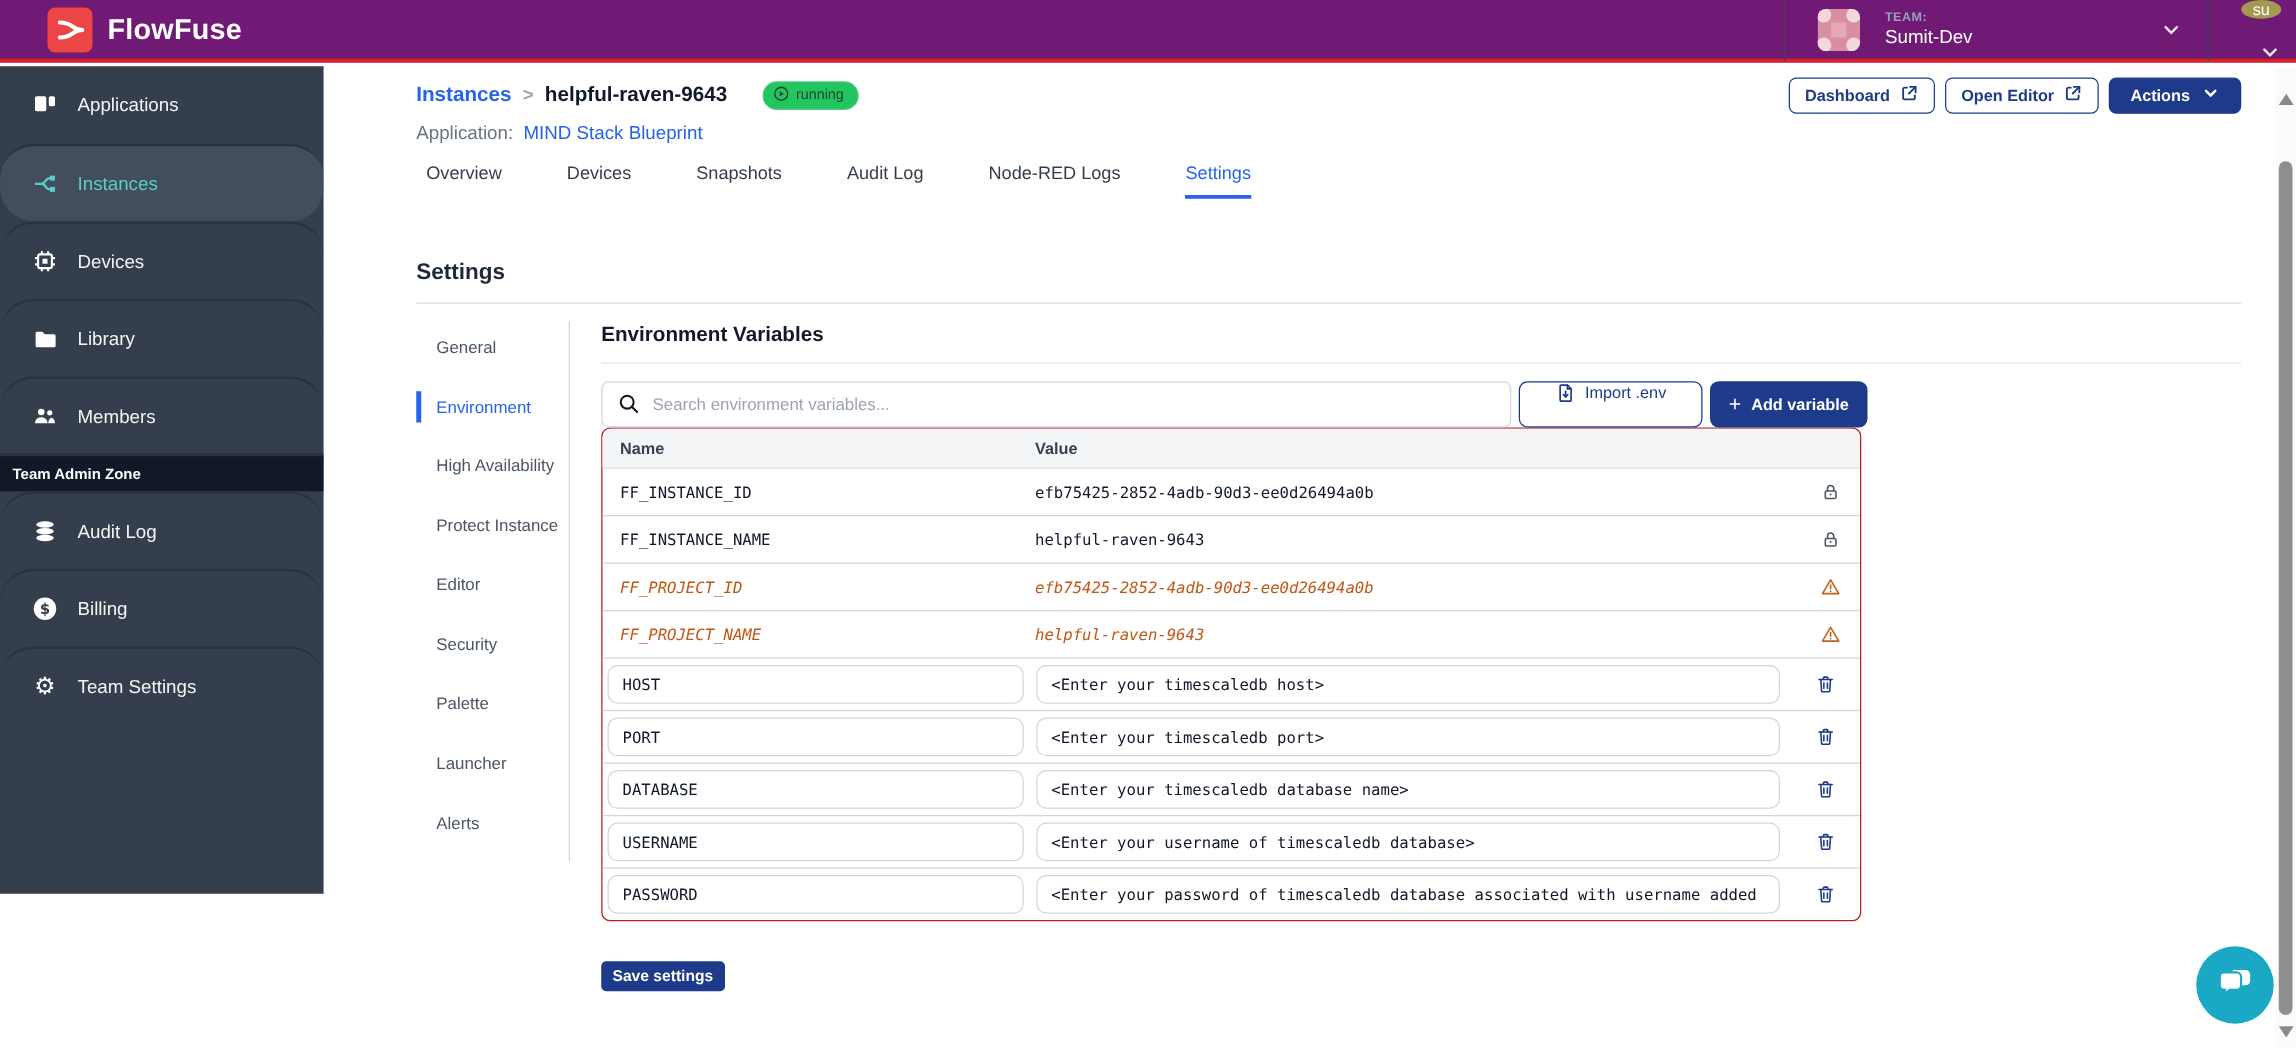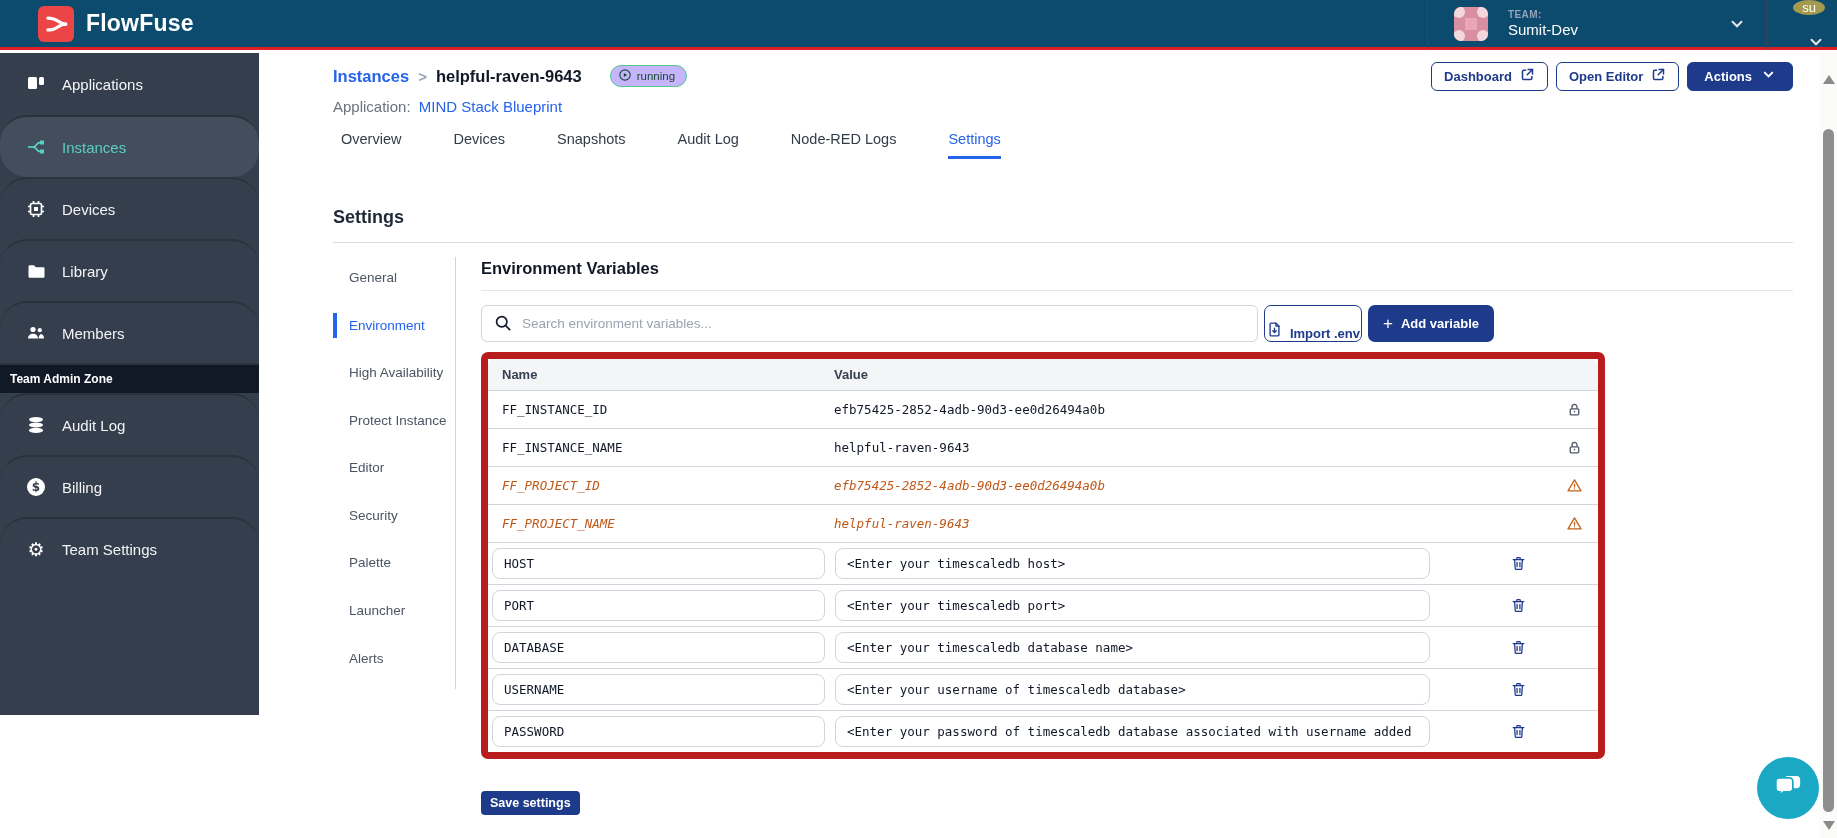--- a/index.html
+++ b/index.html
@@ -2,21 +2,21 @@
 <html><head>
 <meta charset="utf-8">
 <style>
   * { box-sizing: border-box; margin: 0; padding: 0; }
   html,body { width:1837px; height:838px; overflow:hidden; background:#fff;
     font-family:"Liberation Sans", sans-serif; }
   .page { position:relative; width:1837px; height:838px; background:#fff; }
 
   
   .topbar { position:absolute; top:0; left:0; width:1837px; height:50px;
-    background:#0c4a6e; border-bottom:3px solid #DF1F26;
+    background:#701a75; border-bottom:3px solid #DF1F26;
     display:flex; align-items:center; }
   .logo-box { width:36px; height:36px; margin-left:38px; background:#EC4545;
     border-radius:6px; display:flex; align-items:center; justify-content:center; flex-shrink:0;}
   .brand { color:#fff; font-size:23px; font-weight:bold; margin-left:12px; letter-spacing:.2px;}
   .topbar-right { margin-left:auto; display:flex; align-items:center; height:100%; }
   .tb-divider { width:1px; height:50px; background:#3A4556; }
   .team-box { display:flex; align-items:center; padding:0 20px 0 26px; gap:20px; height:100%; cursor:pointer;}
   .team-avatar { width:34px; height:34px; border-radius:7px; overflow:hidden; flex-shrink:0;}
   .team-text { line-height:1.15; }
   .team-label { color:#94A3B8; font-size:10px; letter-spacing:.4px; font-weight:bold;}
@@ -41,21 +41,21 @@
 
   
   .main { position:absolute; top:53px; left:259px; width:1561px; height:785px;
     background:#fff; padding:8px 27px 0 74px; }
 
   .crumb-row { display:flex; align-items:center; height:30px; }
   .crumb-link { color:#2563EB; font-size:16.5px; font-weight:bold; cursor:pointer;}
   .crumb-sep { color:#9CA3AF; font-size:15px; font-weight:bold; margin:0 9px;}
   .crumb-current { color:#111827; font-size:16.5px; font-weight:bold; }
   .badge { display:flex; align-items:center; gap:5px; margin-left:28px;
-    background:#c4b5fd; border:1px solid #52C98A; border-radius:999px;
+    background:#22c55e; border:1px solid #52C98A; border-radius:999px;
     padding:2px 11px 2px 7px; font-size:11.5px; color:#1C4532; }
   .hdr-buttons { margin-left:auto; display:flex; gap:8px; }
   .btn-outline { display:flex; align-items:center; gap:8px; height:29px; padding:0 12px;
     border:1.5px solid #1E3A8A; border-radius:6px; background:#fff; color:#1E3A8A;
     font-size:13px; font-weight:bold; cursor:pointer; font-family:inherit;}
   .btn-solid { display:flex; align-items:center; gap:9px; height:29px; padding:0 16px;
     border:1.5px solid #1E3A8A; border-radius:6px; background:#1E3A8A; color:#fff;
     font-size:13px; font-weight:bold; cursor:pointer; font-family:inherit;}
 
   .app-line { margin-top:7px; font-size:15px; }
@@ -79,29 +79,29 @@
   .env-col { margin-left:25px; flex:1; }
   .env-title { font-size:16.5px; font-weight:bold; color:#111827; padding-top:2px;}
   .env-rule { border:none; border-top:1px solid #E3E5E9; margin-top:12px; }
 
   .search-row { margin-top:14px; display:flex; gap:6px; width:1013px; }
   .search-box { position:relative; flex:1; }
   .search-box input { width:100%; height:37px; border:1px solid #D1D5DB; border-radius:6px;
     padding:0 12px 0 40px; font-size:13.5px; color:#111827; font-family:inherit; outline:none;}
   .search-box input::placeholder { color:#9CA3AF; }
   .search-ic { position:absolute; left:12px; top:8px; }
-  .btn-import { display:flex; align-items:flex-end; gap:7px; height:37px; padding:0 1px;
+  .btn-import { display:flex; align-items:flex-start; gap:7px; height:37px; padding:0 28px;
     border:1.5px solid #1E3A8A; border-radius:7px; background:#fff; color:#1E3A8A;
-    font-size:13px; font-weight:bold; cursor:pointer; font-family:inherit;}
+    font-size:13px; font-weight:normal; cursor:pointer; font-family:inherit;}
   .btn-add { display:flex; align-items:center; gap:8px; height:37px; padding:0 15px;
     border:none; border-radius:7px; background:#1E3A8A; color:#fff;
     font-size:13px; font-weight:bold; cursor:pointer; font-family:inherit;}
   .plus { font-size:17px; font-weight:normal; line-height:1; }
 
-  .env-table { margin-top:10px; width:1124px; border:7px solid #b91c1c; border-radius:7px; }
+  .env-table { width:1008px; border:1px solid #b91c1c; border-radius:7px; }
   .t-head { display:grid; grid-template-columns:332px 1fr 48px; background:#F4F5F7;
     padding:8px 0 8px 14px; border-bottom:1px solid #D1D5DB; border-radius:7px 7px 0 0;
     font-size:13px; font-weight:bold; color:#374151; }
   .t-row { display:grid; grid-template-columns:332px 1fr 48px; align-items:center;
     padding:10px 0 10px 14px; border-bottom:1px solid #D1D5DB;
     font-family:"DejaVu Sans Mono", monospace; font-size:12.5px; color:#111827; }
   .t-row.warn { color:#C05717; font-style:italic; }
   .t-row .icell { display:flex; justify-content:center; }
   .t-row.editable { grid-template-columns:343px 604px 1fr; padding:5px 0 5px 4px; }
   .t-row.editable:last-child { border-bottom:none; }

